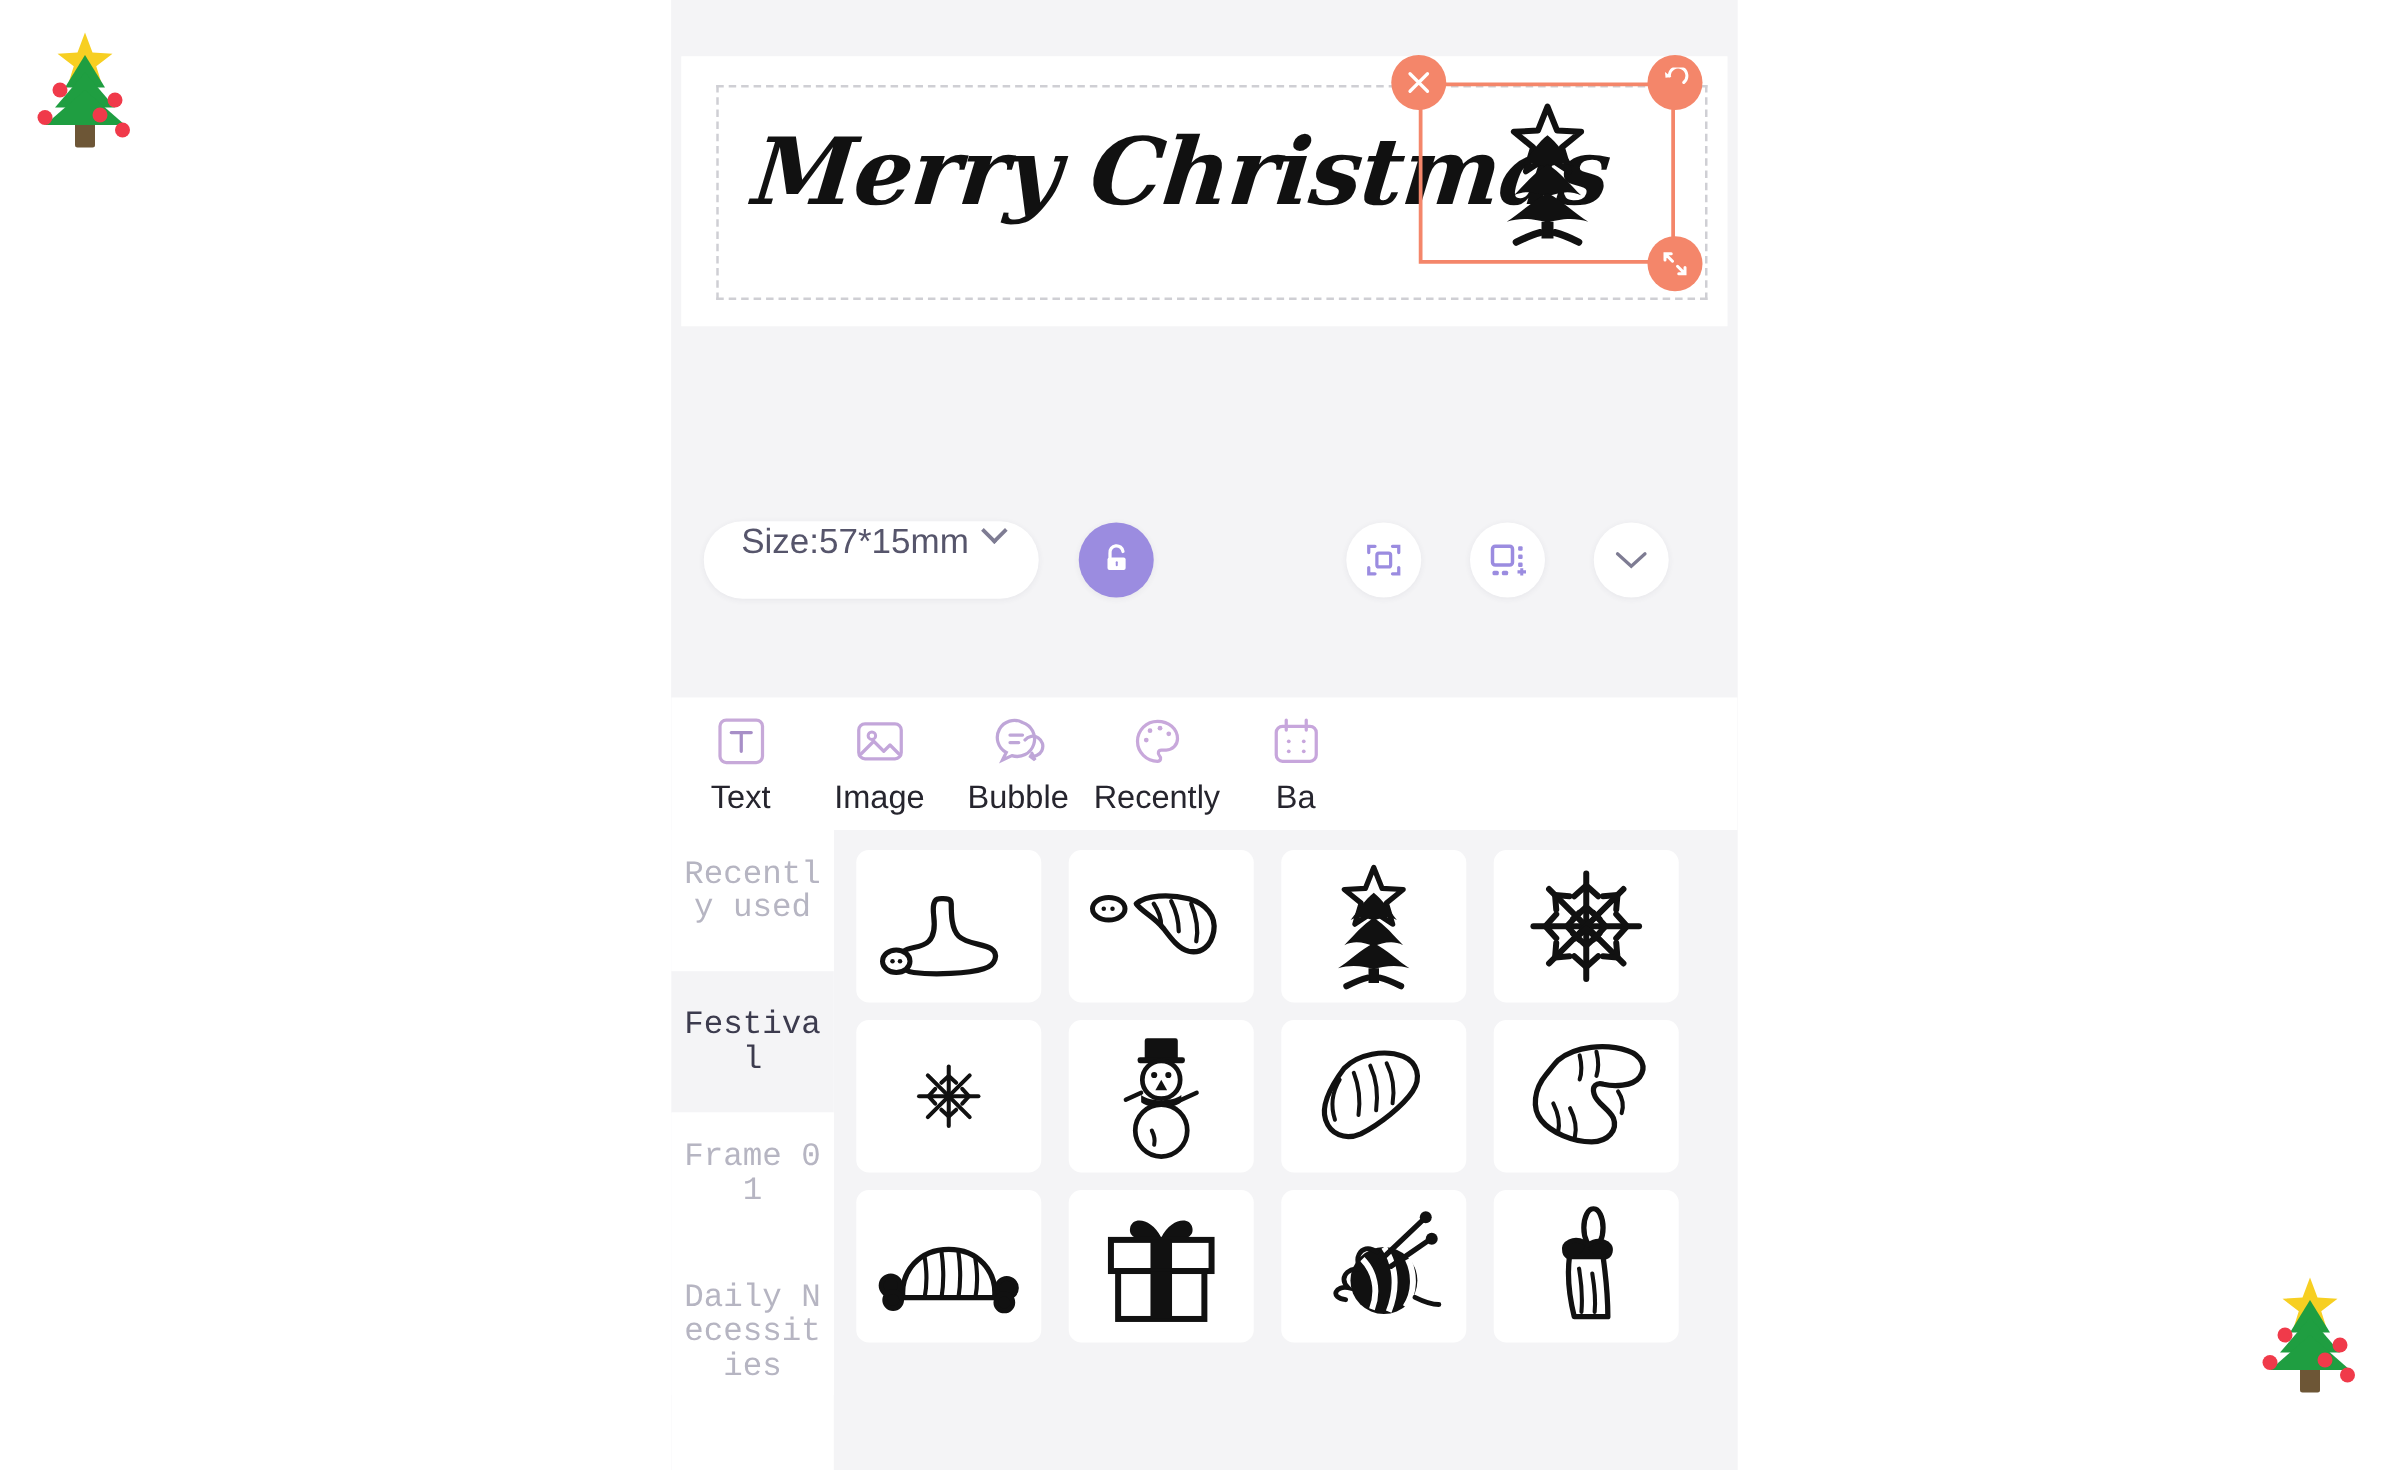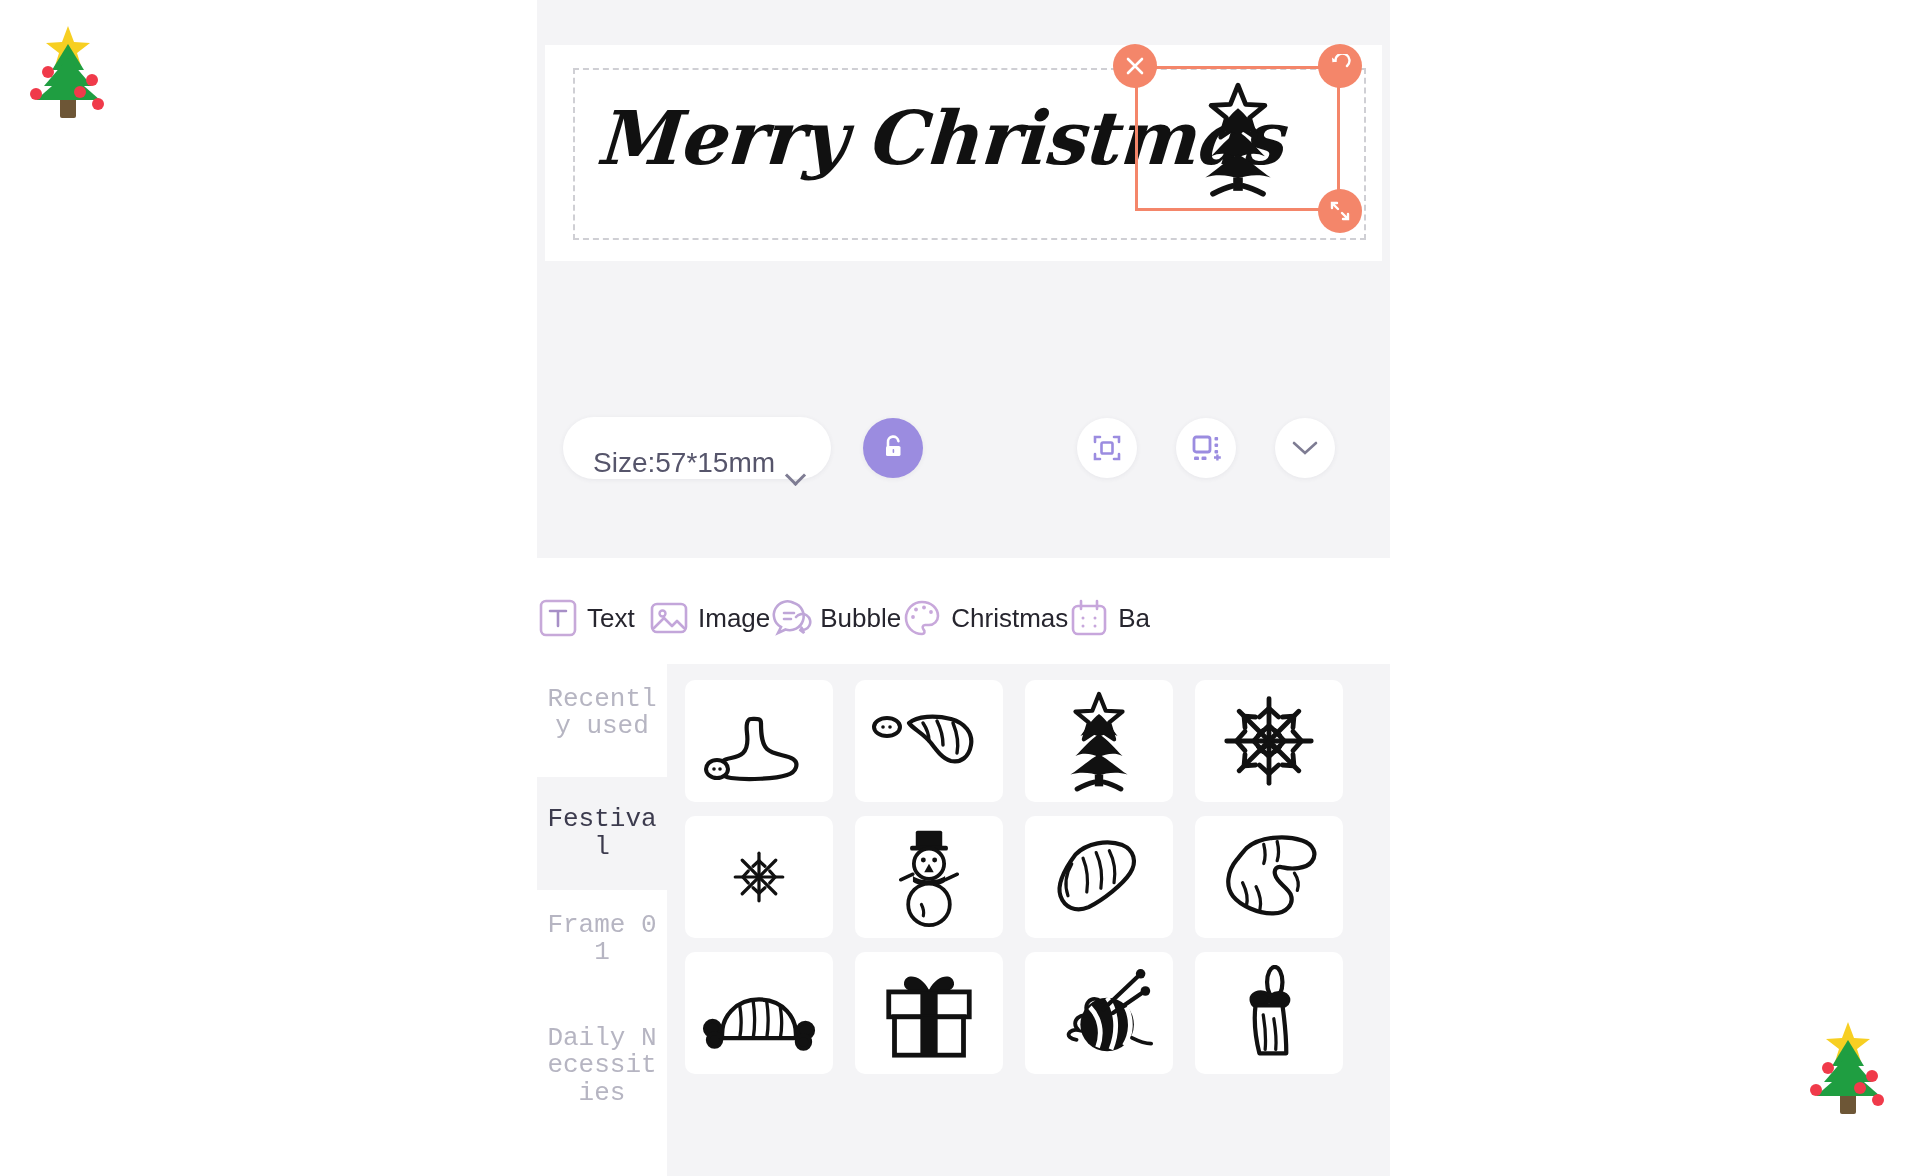--- a/index.html
+++ b/index.html
@@ -98,21 +98,21 @@
     left: 0; top: 413px;
     width: 853px; height: 80px;
   }
   #size-pill {
     position: absolute;
     left: 26px; top: 4px;
     height: 62px;
     padding: 0 26px 0 30px;
     background: #ffffff;
     border-radius: 31px;
-    display: flex; align-items: flex-end; gap: 12px;
+    display: flex; align-items: flex-start; gap: 12px;
     box-shadow: 0 1px 5px rgba(60,50,90,0.07);
   }
   #size-label {
     font-size: 28px;
     color: #56556b;
     white-space: nowrap;
   }
   .chev {
     width: 18px; height: 11px;
     position: relative;
@@ -148,21 +148,21 @@
     width: 853px; height: 106px;
     background: #ffffff;
     display: flex;
     align-items: flex-start;
     overflow: hidden;
   }
   .tab {
     flex: 0 0 111px;
     height: 106px;
     padding-top: 14px;
-    display: flex; flex-direction: row;
+    display: flex; flex-direction: column;
     align-items: center; gap: 8px;
     cursor: pointer;
     background: transparent;
     border: none;
   }
   .tab.active { background: #f4f4f6; }
   .tab-ico { width: 42px; height: 42px; }
   .tab-label {
     font-size: 26px;
     color: #26252e;
@@ -359,21 +359,21 @@
 
 
     <button class="tab">
       <svg class="tab-ico" viewBox="0 0 42 42">
         <path d="M21 5 A16 16 0 1 0 21 37 C24 37 24 34 22.5 32.5 C21 31 21.5 28 24 28 h4 A9 9 0 0 0 37 19 C37 11 30 5 21 5 Z" stroke="#c8a8db" stroke-width="2.6" fill="none"></path>
         <circle cx="15" cy="12.5" r="1.9" fill="#c8a8db"></circle>
         <circle cx="23" cy="10.5" r="1.9" fill="#c8a8db"></circle>
         <circle cx="30" cy="15" r="1.9" fill="#c8a8db"></circle>
         <circle cx="12" cy="20" r="1.9" fill="#c8a8db"></circle>
       </svg>
-      <span class="tab-label">Christmas</span>
+      <span class="tab-label">Recently</span>
     </button>
 
     <button class="tab">
       <svg class="tab-ico" viewBox="0 0 42 42">
         <rect x="5" y="9" width="32" height="28" rx="5" stroke="#c7a6dc" stroke-width="2.6" fill="none"></rect>
         <path d="M13 4 v8 M29 4 v8" stroke="#c7a6dc" stroke-width="2.6" stroke-linecap="round"></path>
         <circle cx="15" cy="21" r="1.5" fill="#c7a6dc"></circle>
         <circle cx="27" cy="21" r="1.5" fill="#c7a6dc"></circle>
         <circle cx="15" cy="29" r="1.5" fill="#c7a6dc"></circle>
         <circle cx="27" cy="29" r="1.5" fill="#c7a6dc"></circle>

